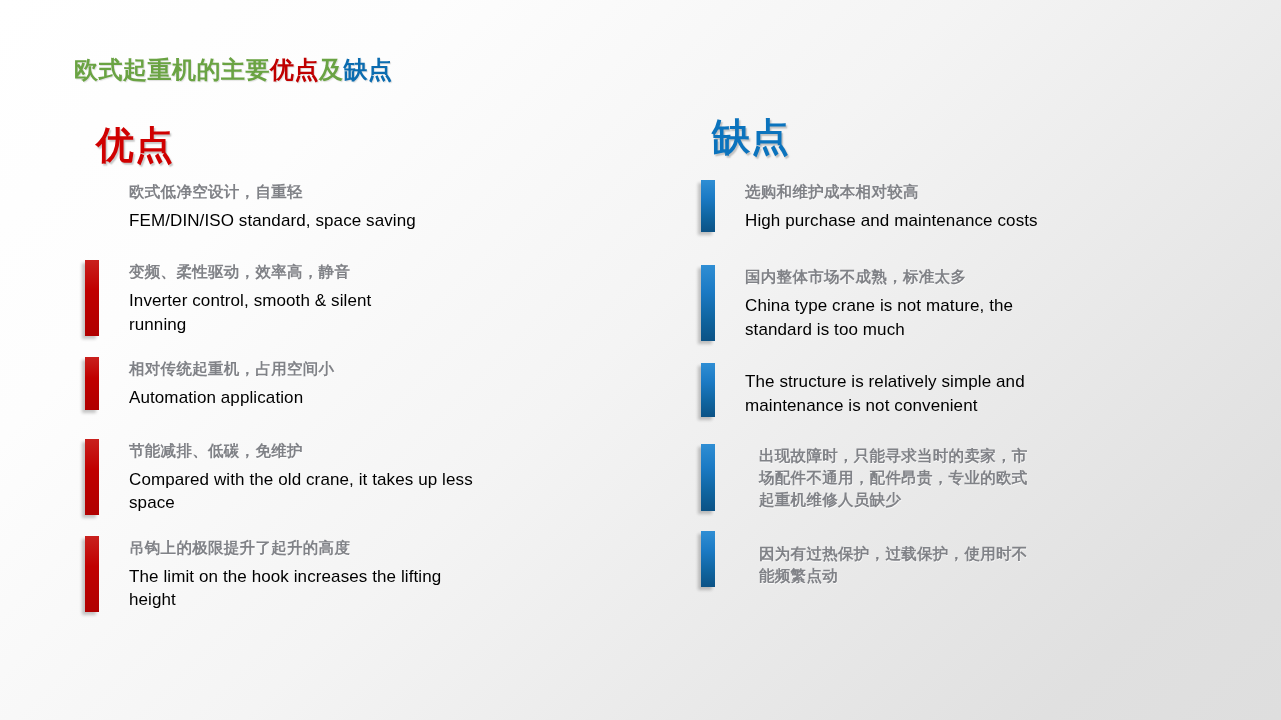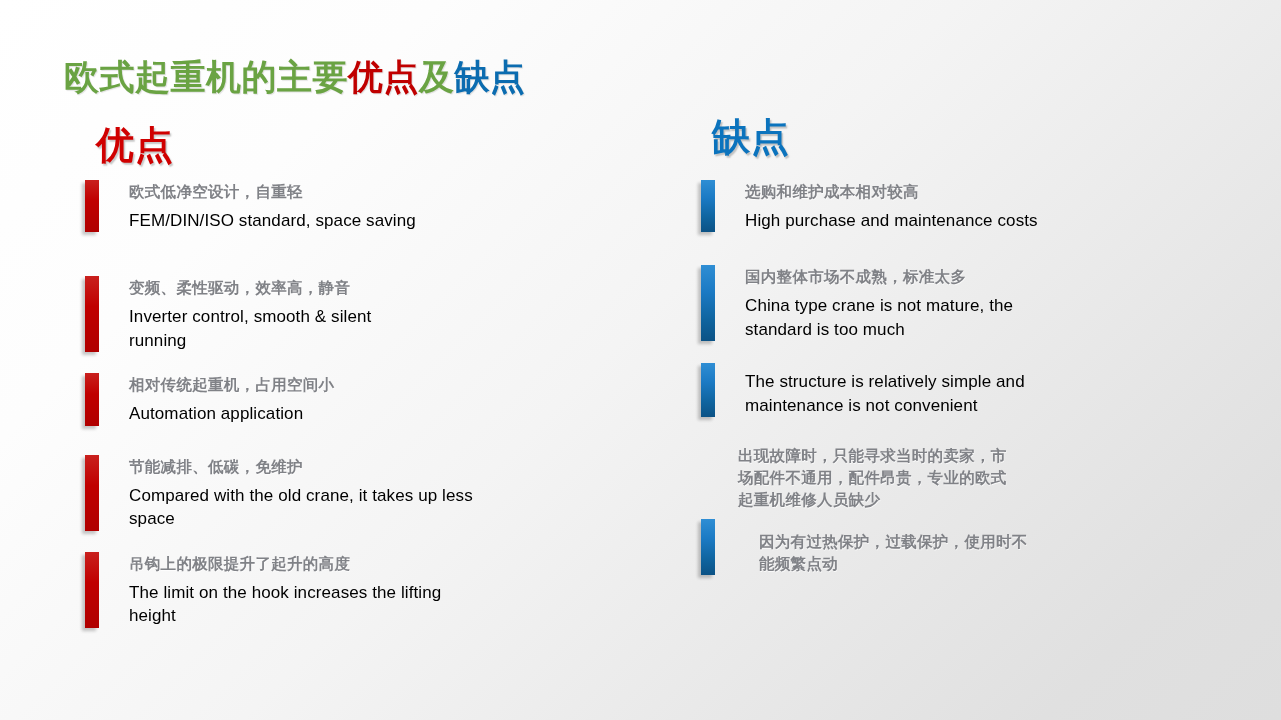--- a/index.html
+++ b/index.html
@@ -24,23 +24,23 @@
 
   .slide {
     position: relative;
     width: 1281px;
     height: 720px;
   }
 
   
   .slide-title {
     position: absolute;
-    left: 64px;
+    left: 74px;
     top: 54px;
-    font-size: 35px;
+    font-size: 24px;
     font-weight: bold;
     letter-spacing: 0.5px;
     white-space: nowrap;
     text-shadow: 1px 1px 1px rgba(0,0,0,0.12);
   }
   .t-green { color: #6aa343; }
   .t-red   { color: #c00000; }
   .t-blue  { color: #0b6cb0; }
 
   
@@ -125,21 +125,21 @@
 
   <div class="slide-title">
     <span class="t-green">欧式起重机的主要</span><span class="t-red">优点</span><span class="t-green">及</span><span class="t-blue">缺点</span>
   </div>
 
   <div class="col-heading" id="heading-pros">优点</div>
   <div class="col-heading" id="heading-cons">缺点</div>
 
   <div class="column" id="col-pros">
 
-    <div class="item" style="margin-bottom:44px;">
+    <div class="item" style="margin-bottom:28px;align-items:flex-end;">
       <div class="bar bar-red"></div>
       <div class="item-text">
         <div class="item-heading">欧式低净空设计，自重轻</div>
         <div class="item-sub">FEM/DIN/ISO standard, space saving</div>
       </div>
     </div>
 
     <div class="item" style="margin-bottom:21px;">
       <div class="bar bar-red"></div>
       <div class="item-text">
@@ -197,21 +197,21 @@
     </div>
 
     <div class="item" style="margin-bottom:27px;">
       <div class="bar bar-blue"></div>
       <div class="item-text">
         <div class="item-sub">The structure is relatively simple and
 maintenance is not convenient</div>
       </div>
     </div>
 
-    <div class="item indented" style="margin-bottom:8px;flex-direction:column;">
+    <div class="item indented" style="margin-bottom:20px;">
       <div class="bar bar-blue"></div>
       <div class="item-text">
         <div class="item-heading">出现故障时，只能寻求当时的卖家，市
 场配件不通用，配件昂贵，专业的欧式
 起重机维修人员缺少</div>
 
       </div>
     </div>
 
     <div class="item indented">

